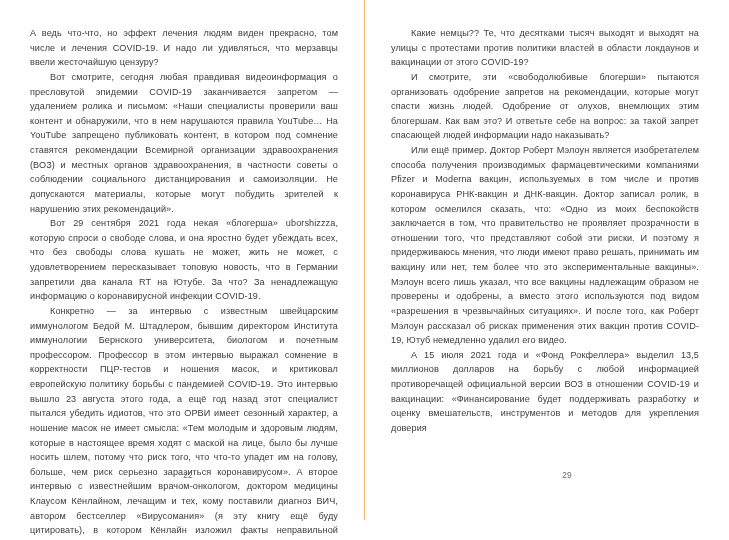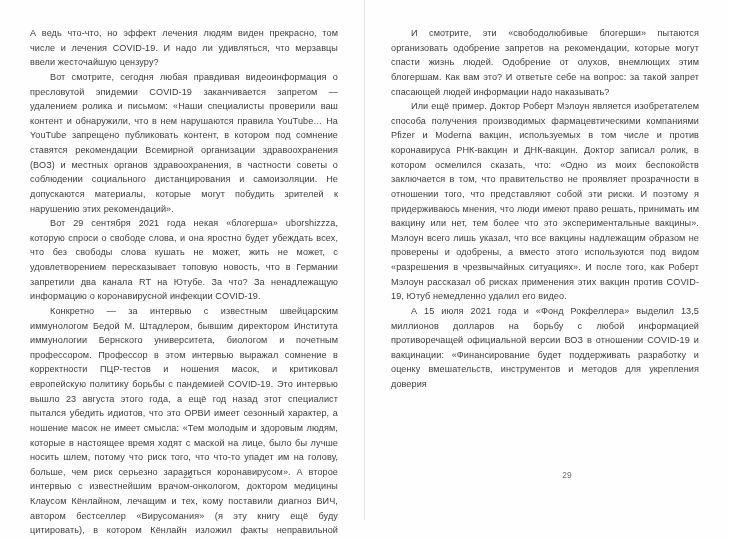--- a/index.html
+++ b/index.html
@@ -11,21 +11,21 @@
     height: 540px;
     background: #fdfdfd;
     font-family: "Liberation Sans", sans-serif;
     overflow: hidden;
   }
 
   #spread {
     position: relative;
     width: 729px;
     height: 520px;
-    background: #e5e5e5;
+    background: #fdba74;
     border-radius: 14px;
   }
 
   .page {
     position: absolute;
     top: 0;
     height: 540px;
     background: #fefefe;
   }
   #page-left  { left: 0px;   width: 364px; }
@@ -80,20 +80,21 @@
         <p class="para cont"><span>А ведь что-что, но эффект лечения людям виден прекрасно, том числе и лечения COVID-19. И надо ли удивляться, что мерзавцы ввели жесточайшую цензуру?</span></p>
         <p class="para"><span>Вот смотрите, сегодня любая правдивая видеоинформация о пресловутой эпидемии COVID-19 заканчивается запретом — удалением ролика и письмом: «Наши специалисты проверили ваш контент и обнаружили, что в нем нарушаются правила YouTube… На YouTube запрещено публиковать контент, в котором под сомнение ставятся рекомендации Всемирной организации здравоохранения (ВОЗ) и местных органов здравоохранения, в частности советы о соблюдении социального дистанцирования и самоизоляции. Не допускаются материалы, которые могут побудить зрителей к нарушению этих рекомендаций».</span></p>
         <p class="para"><span>Вот 29 сентября 2021 года некая «блогерша» </span><b class="inline-bold">uborshizzza</b><span>, которую спроси о свободе слова, и она яростно будет убеждать всех, что без свободы слова кушать не может, жить не может, с удовлетворением пересказывает топовую новость, что в Германии запретили два канала RT на Ютубе. За что? За ненадлежащую информацию о коронавирусной инфекции COVID-19.</span></p>
         <p class="para"><span>Конкретно — за интервью с известным швейцарским иммунологом Бедой М. Штадлером, бывшим директором Института иммунологии Бернского университета, биологом и почетным профессором. Профессор в этом интервью выражал сомнение в корректности ПЦР-тестов и ношения масок, и критиковал европейскую политику борьбы с пандемией COVID-19. Это интервью вышло 23 августа этого года, а ещё год назад этот специалист пытался убедить идиотов, что это ОРВИ имеет сезонный характер, а ношение масок не имеет смысла: «Тем молодым и здоровым людям, которые в настоящее время ходят с маской на лице, было бы лучше носить шлем, потому что риск того, что что-то упадет им на голову, больше, чем риск серьезно заразиться коронавирусом». А второе интервью с известнейшим врачом-онкологом, доктором медицины Клаусом Кёнлайном, лечащим и тех, кому поставили диагноз ВИЧ, автором бестселлер «Вирусомания» (я эту книгу ещё буду цитировать), в котором Кёнлайн изложил факты неправильной интерпретации того, чем являются части-</span></p>
       </div>
     <div class="folio">22</div>
   </div>
 
   <div class="page" id="page-right">
     <div class="text-block">
+        <p class="para"><span>Какие немцы?? Те, что десятками тысяч выходят и выходят на улицы с протестами против политики властей в области локдаунов и вакцинации от этого COVID-19?</span></p>
         <p class="para"><span>И смотрите, эти «свободолюбивые блогерши» пытаются организовать одобрение запретов на рекомендации, которые могут спасти жизнь людей. Одобрение от олухов, внемлющих этим блогершам. Как вам это? И ответьте себе на вопрос: за такой запрет спасающей людей информации надо наказывать?</span></p>
         <p class="para"><span>Или ещё пример. Доктор Роберт Мэлоун является изобретателем способа получения производимых фармацевтическими компаниями Pfizer и Moderna вакцин, используемых в том числе и против коронавируса РНК-вакцин и ДНК-вакцин. Доктор записал ролик, в котором осмелился сказать, что: «Одно из моих беспокойств заключается в том, что правительство не проявляет прозрачности в отношении того, что представляют собой эти риски. И поэтому я придерживаюсь мнения, что люди имеют право решать, принимать им вакцину или нет, тем более что это экспериментальные вакцины». Мэлоун всего лишь указал, что все вакцины надлежащим образом не проверены и одобрены, а вместо этого используются под видом «разрешения в чрезвычайных ситуациях». И после того, как Роберт Мэлоун рассказал об рисках применения этих вакцин против COVID-19, Ютуб немедленно удалил его видео.</span></p>
         <p class="para"><span>А 15 июля 2021 года и «Фонд Рокфеллера» выделил 13,5 миллионов долларов на борьбу с любой информацией противоречащей официальной версии ВОЗ в отношении COVID-19 и вакцинации: «Финансирование будет поддерживать разработку и оценку вмешательств, инструментов и методов для укрепления доверия</span></p>
       </div>
     <div class="folio">29</div>
   </div>
 
 </div>
 
 </body></html>

